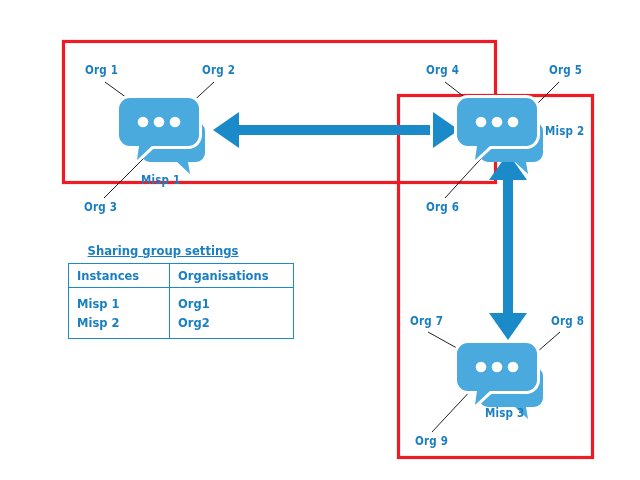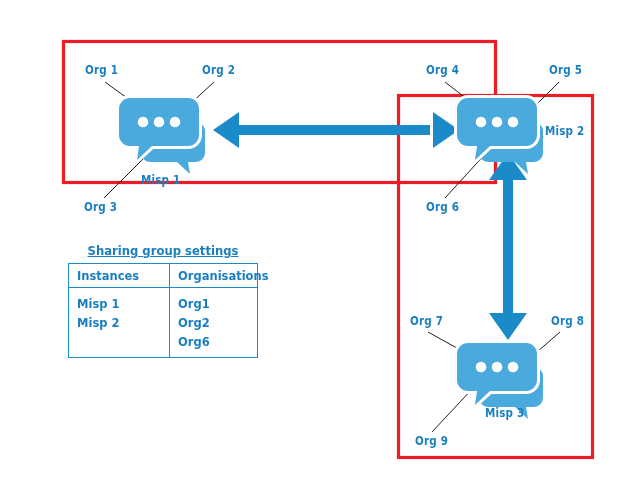--- a/index.html
+++ b/index.html
@@ -28,21 +28,21 @@
   .tbl-title{
     color:#1a7fc1;font-weight:bold;font-size:12.5px;
     text-decoration:underline;
     text-align:center;width:190px;
     transform:scaleX(0.93);transform-origin:center center;
     margin-bottom:5px;
   }
   table.sg{
     border-collapse:collapse;
     border:1.6px solid #1a8ac9;
-    width:190px;
+    width:226px;
     table-layout:fixed;
   }
   table.sg td{
     color:#1a7fc1;font-weight:bold;font-size:12.5px;
     padding:1px 0 1px 8px;
     height:17px;
     font-family:"DejaVu Sans","Liberation Sans",sans-serif;
     vertical-align:middle;
   }
   table.sg td span{display:inline-block;transform:scaleX(0.92);transform-origin:left center;}
@@ -141,24 +141,20 @@
             <td></td>
           </tr>
       <tr>
         <td class="c1"><span>Misp 1</span></td>
         <td><span>Org1</span></td>
       </tr>
       <tr>
         <td class="c1"><span>Misp 2</span></td>
         <td><span>Org2</span></td>
       </tr>
-      <tr>
-        <td class="c1"><span></span></td>
-        <td><span>Org6</span></td>
-      </tr>
       <tr class="pad">
             <td class="c1"></td>
             <td></td>
           </tr>
     </tbody>
       </table>
   </div>
 
 </div>
 

